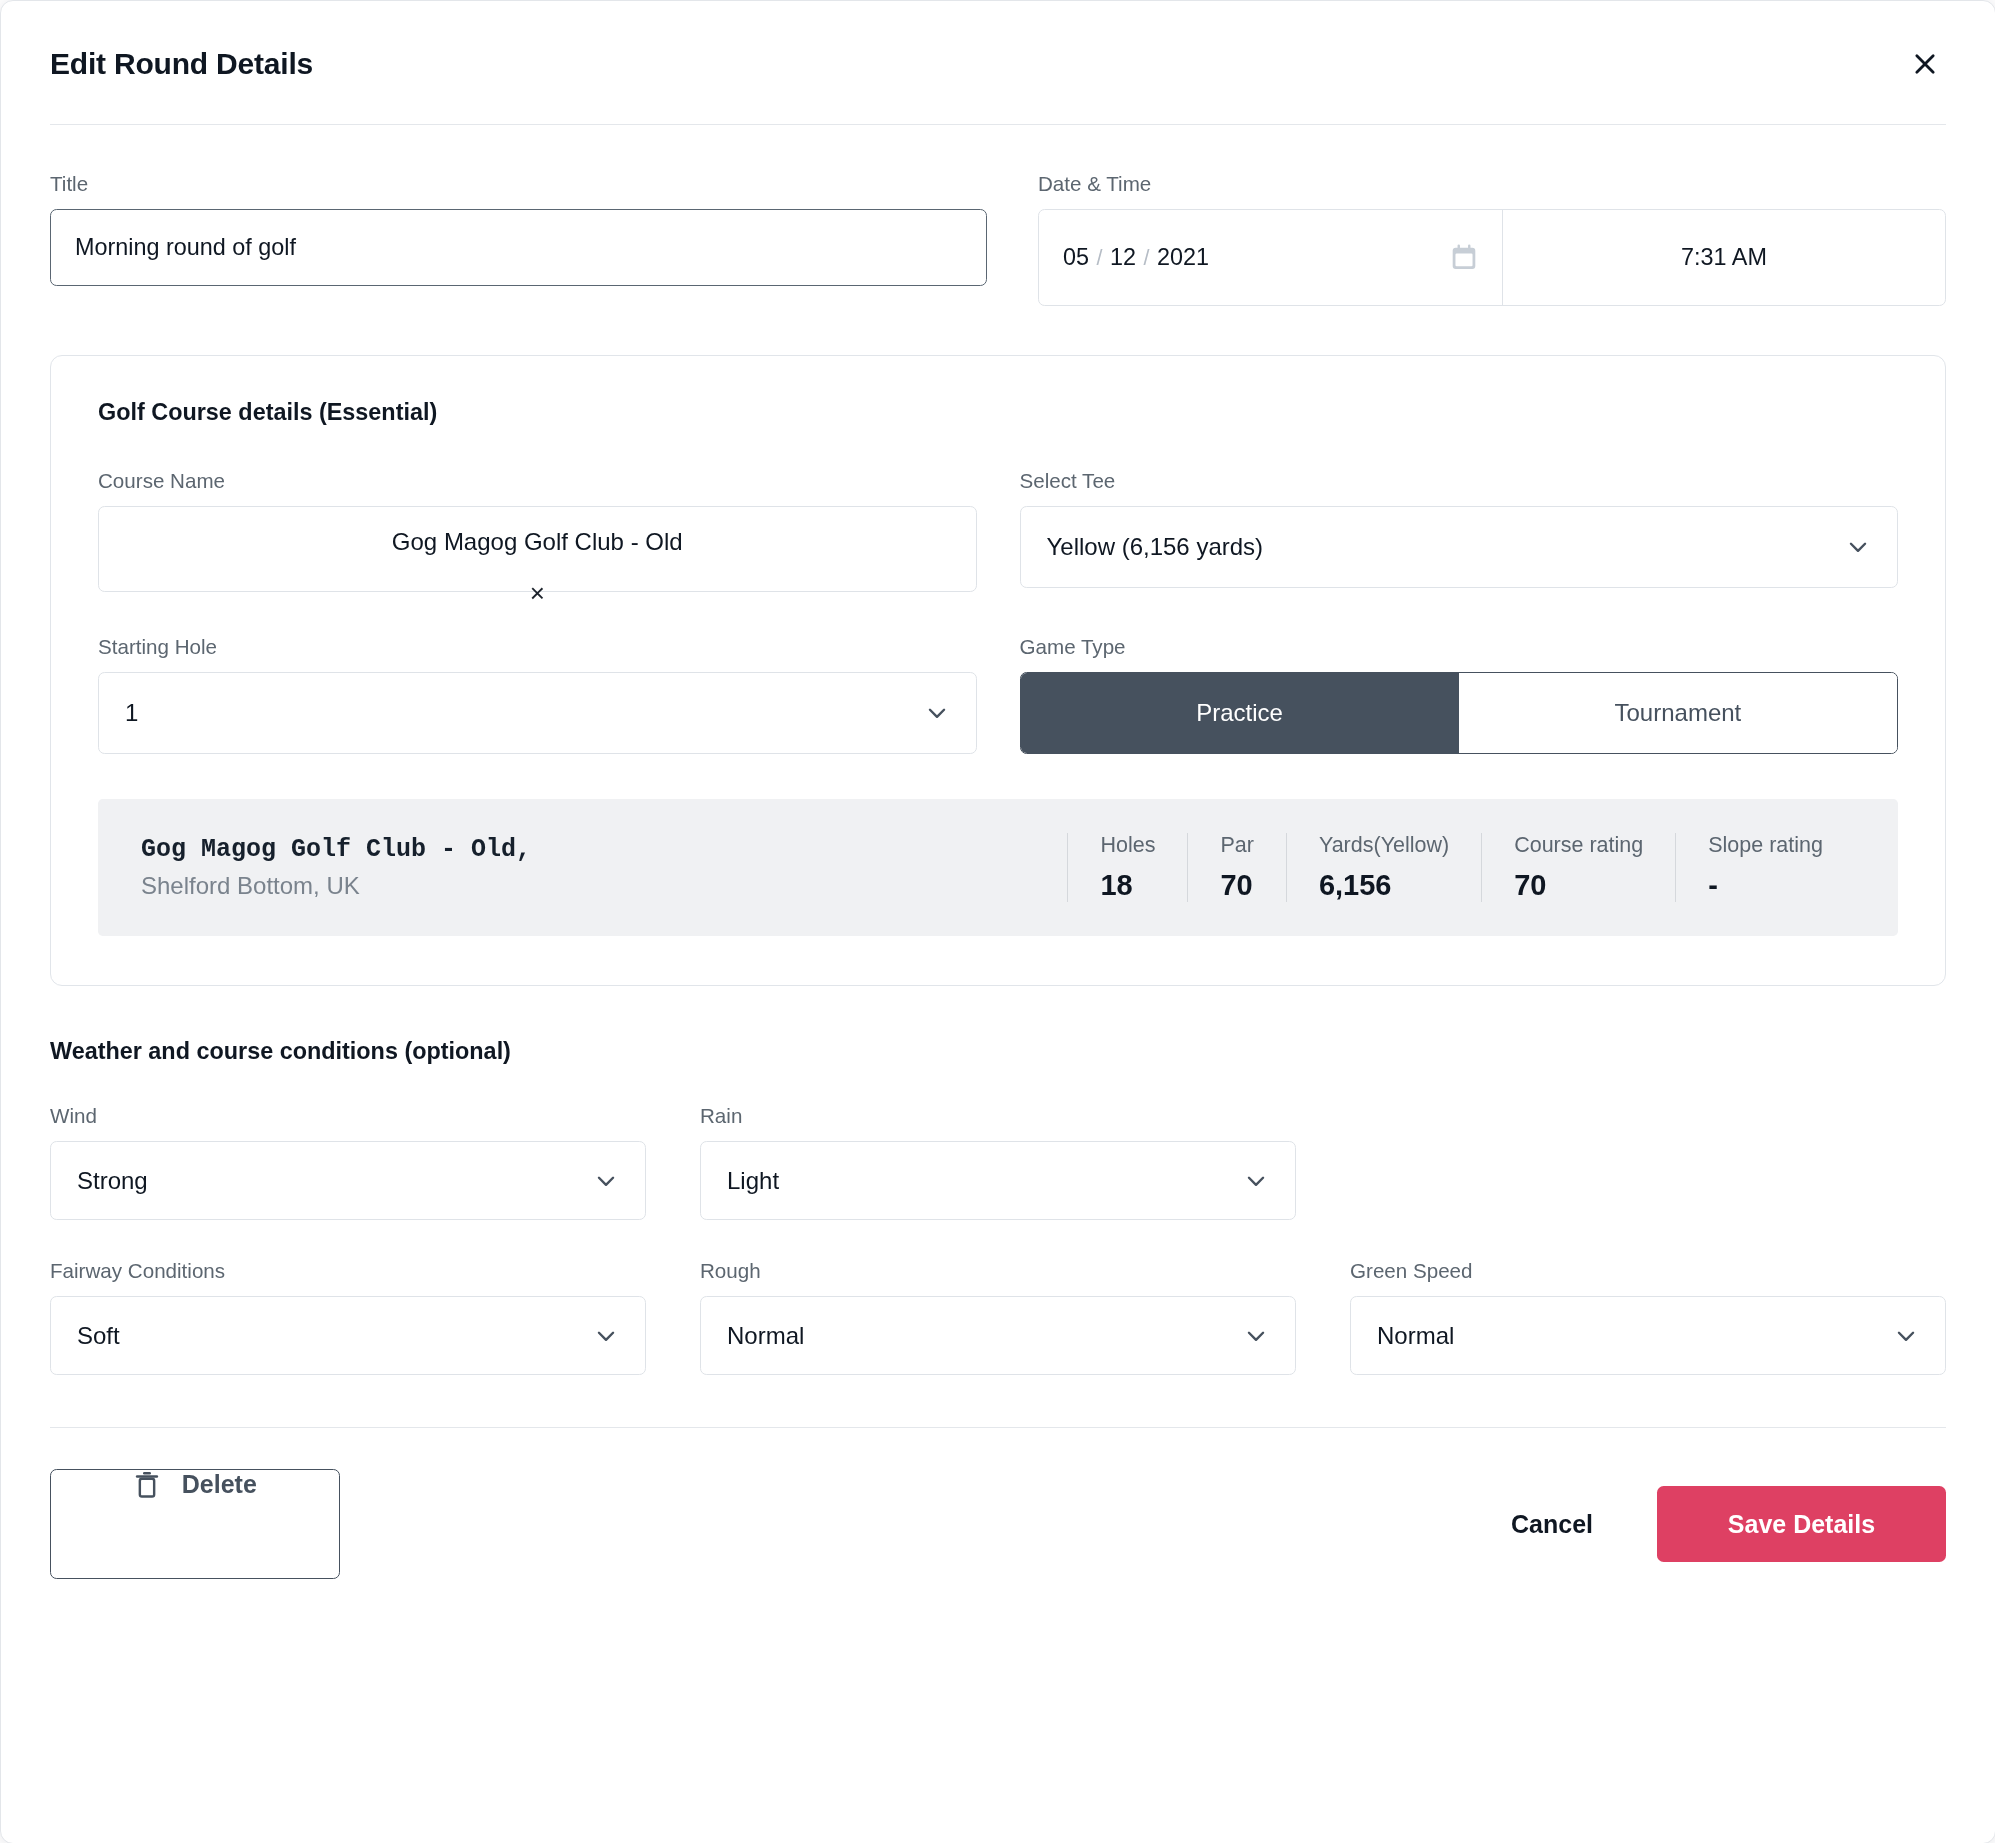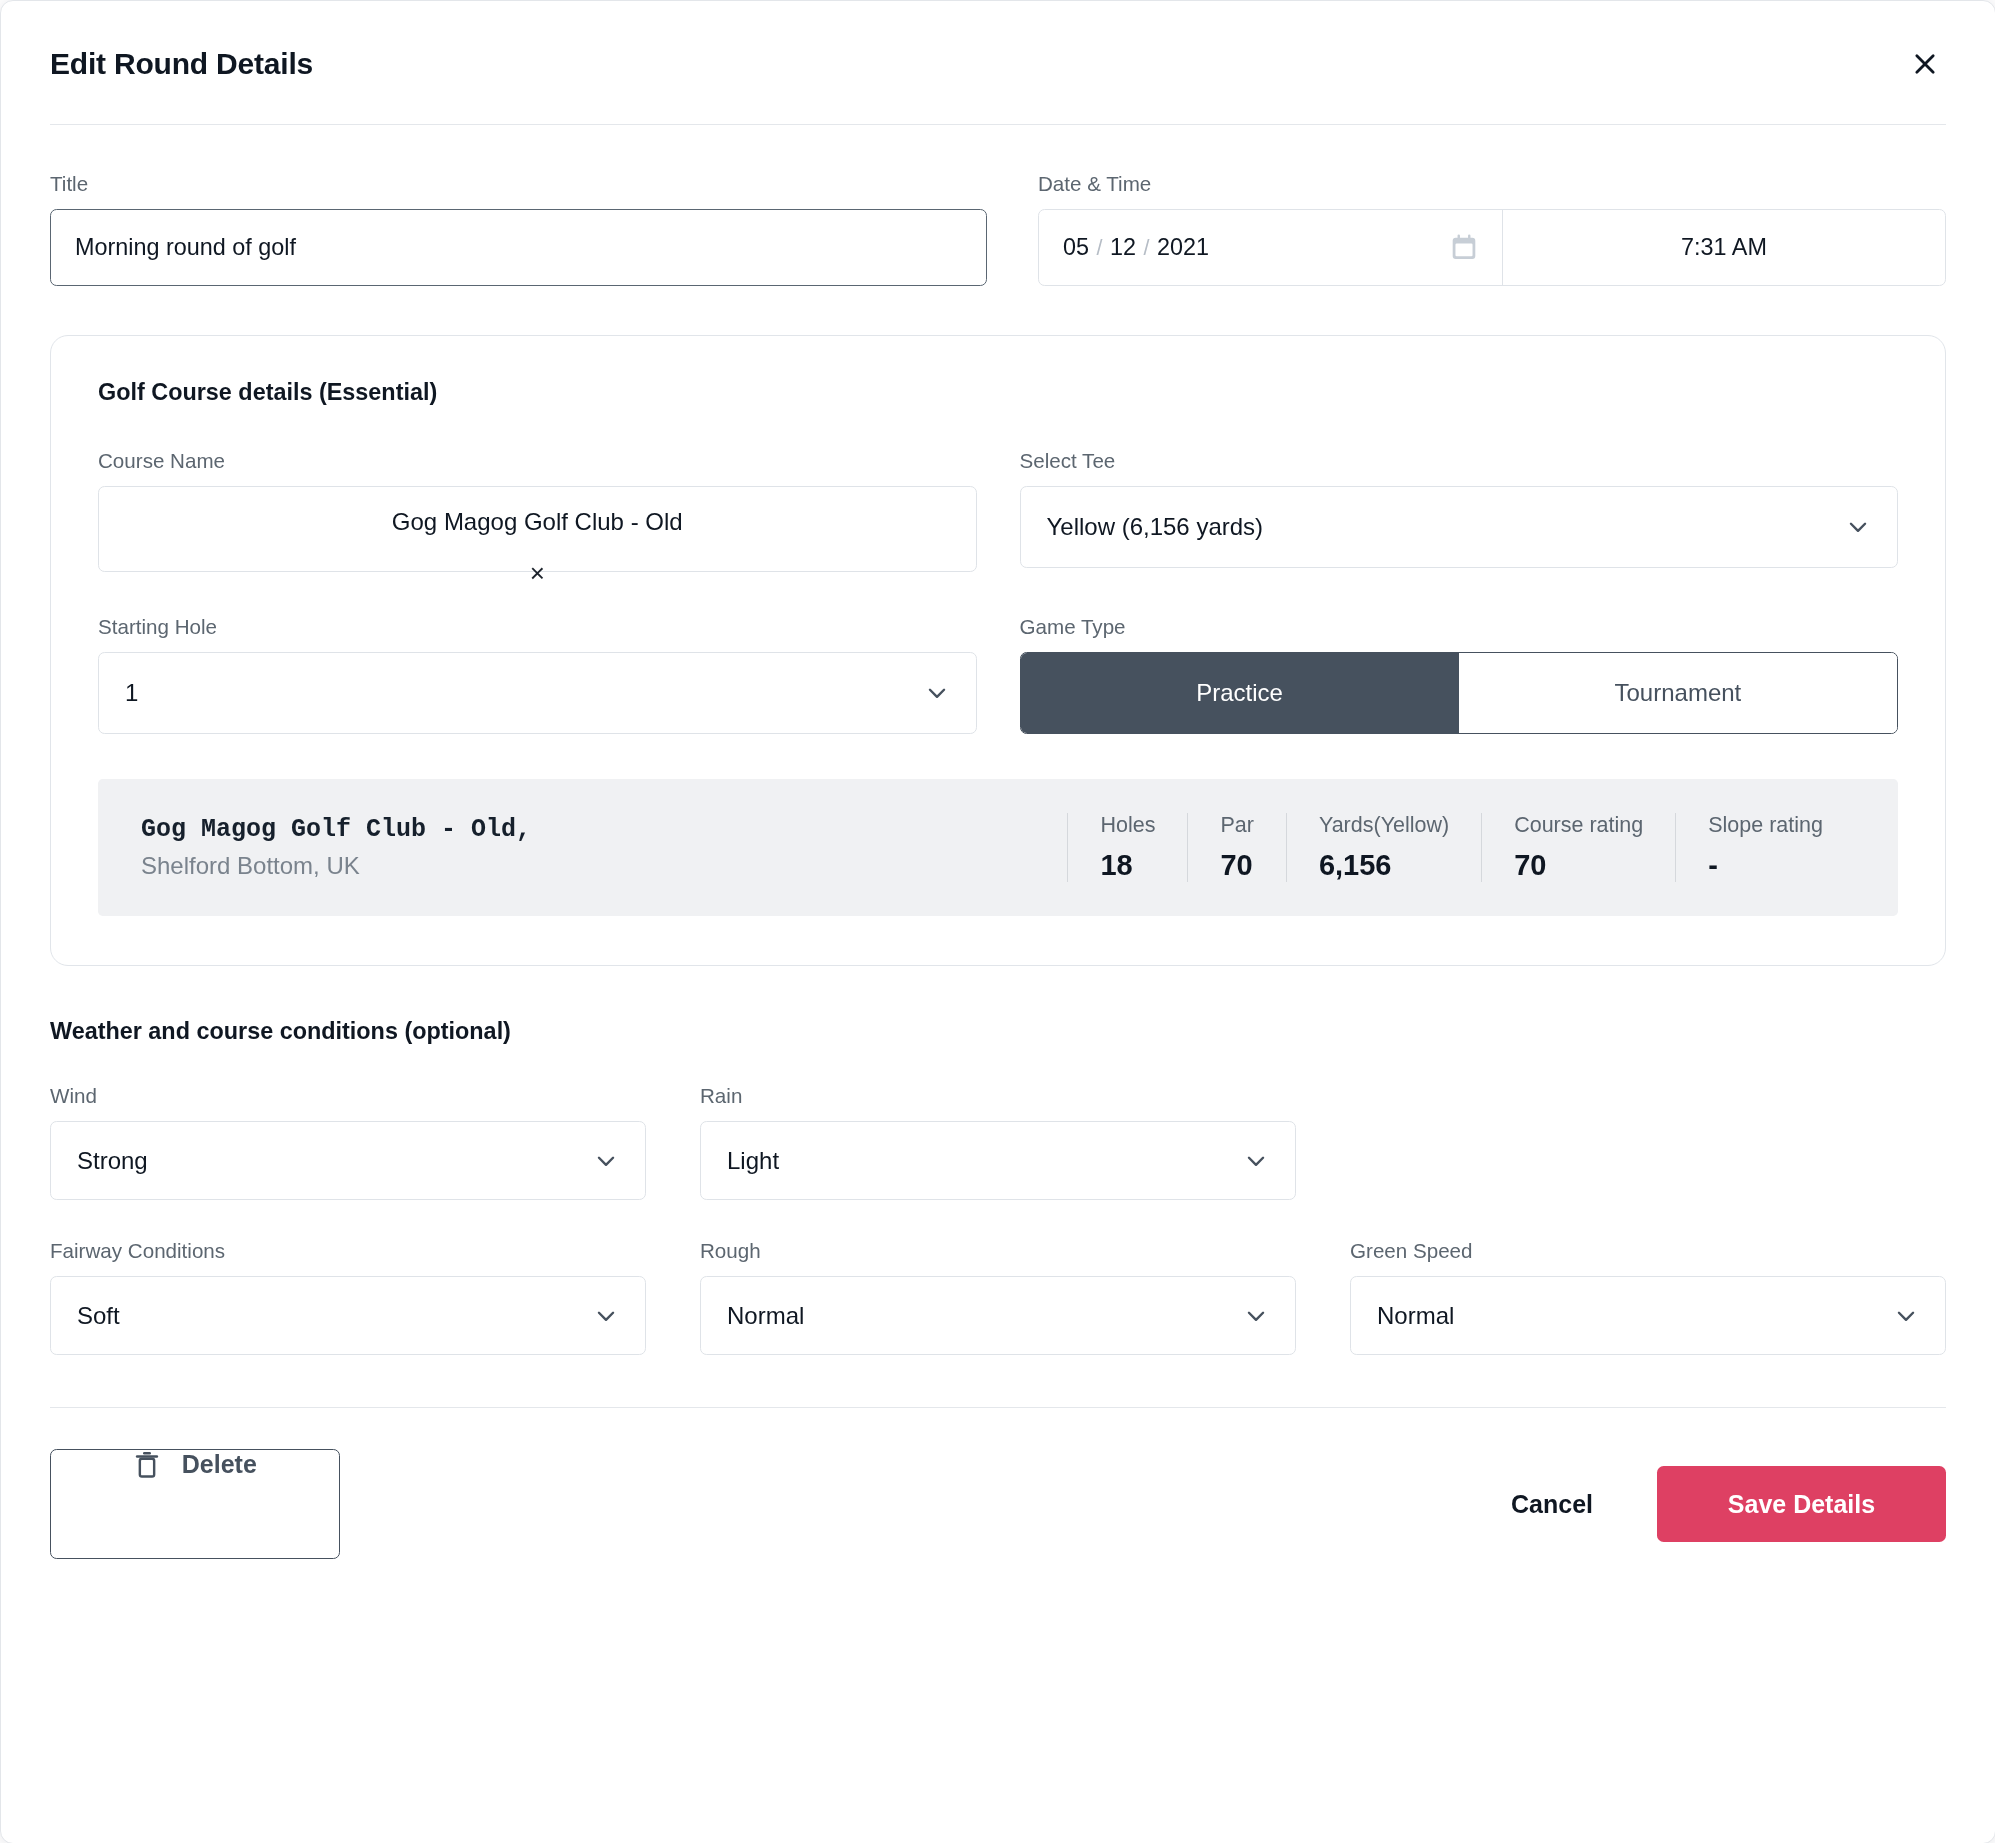--- a/index.html
+++ b/index.html
@@ -77,21 +77,21 @@
   
   .top-row {
     display: flex;
     gap: 51px;
     margin-top: 47px;
   }
   .col-title { width: 937px; }
   .col-datetime { flex: 1; }
 
   .datetime-box {
-    height: 77px;
+    height: 97px;
     border: 0.9px solid #dfe3e8;
     border-radius: 6.6px;
     display: flex;
     overflow: hidden;
     background: #fff;
   }
   .date-part {
     flex: 0 0 464px;
     display: flex;
     align-items: center;
@@ -113,21 +113,21 @@
     align-items: center;
     justify-content: center;
     font-size: 23.4px;
     color: #0f1722;
   }
 
   
   .card {
     margin-top: 49px;
     border: 0.9px solid #e1e5ea;
-    border-radius: 18px;
+    border-radius: 12px;
     padding: 43px 47px 49px 47px;
   }
   .card-title {
     font-size: 23.4px;
     font-weight: 700;
     color: #0f1722;
     margin-bottom: 43px;
   }
   .card-row {
     display: flex;

